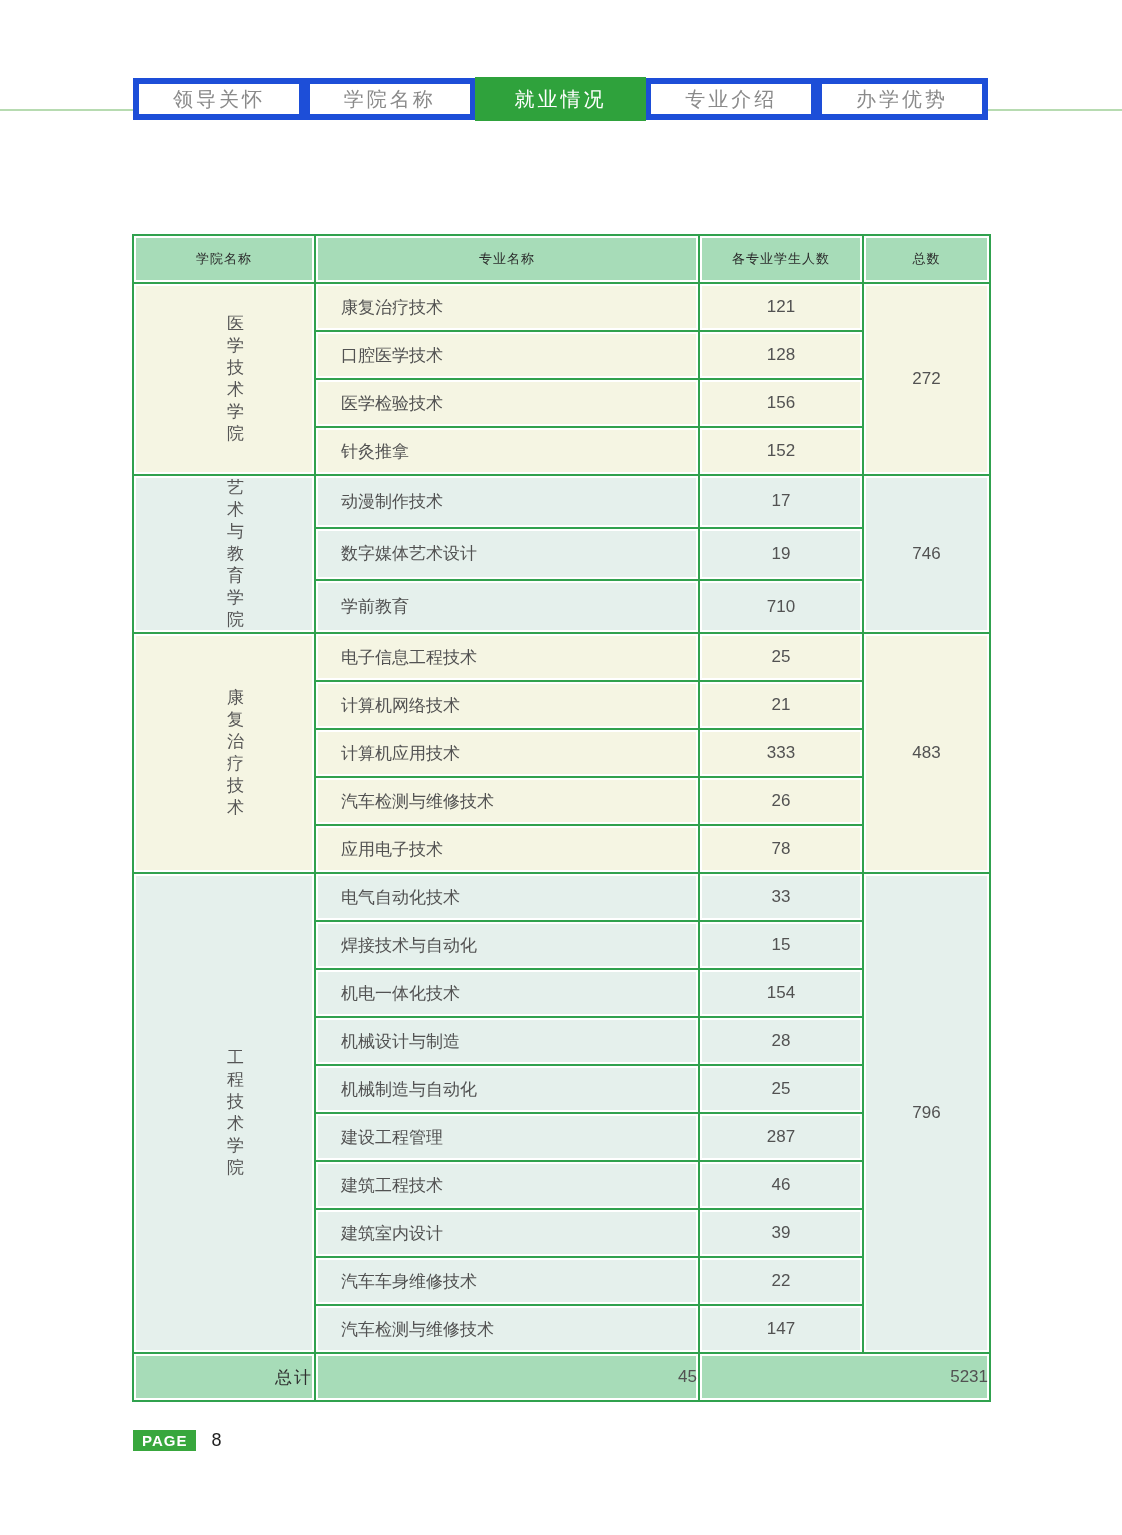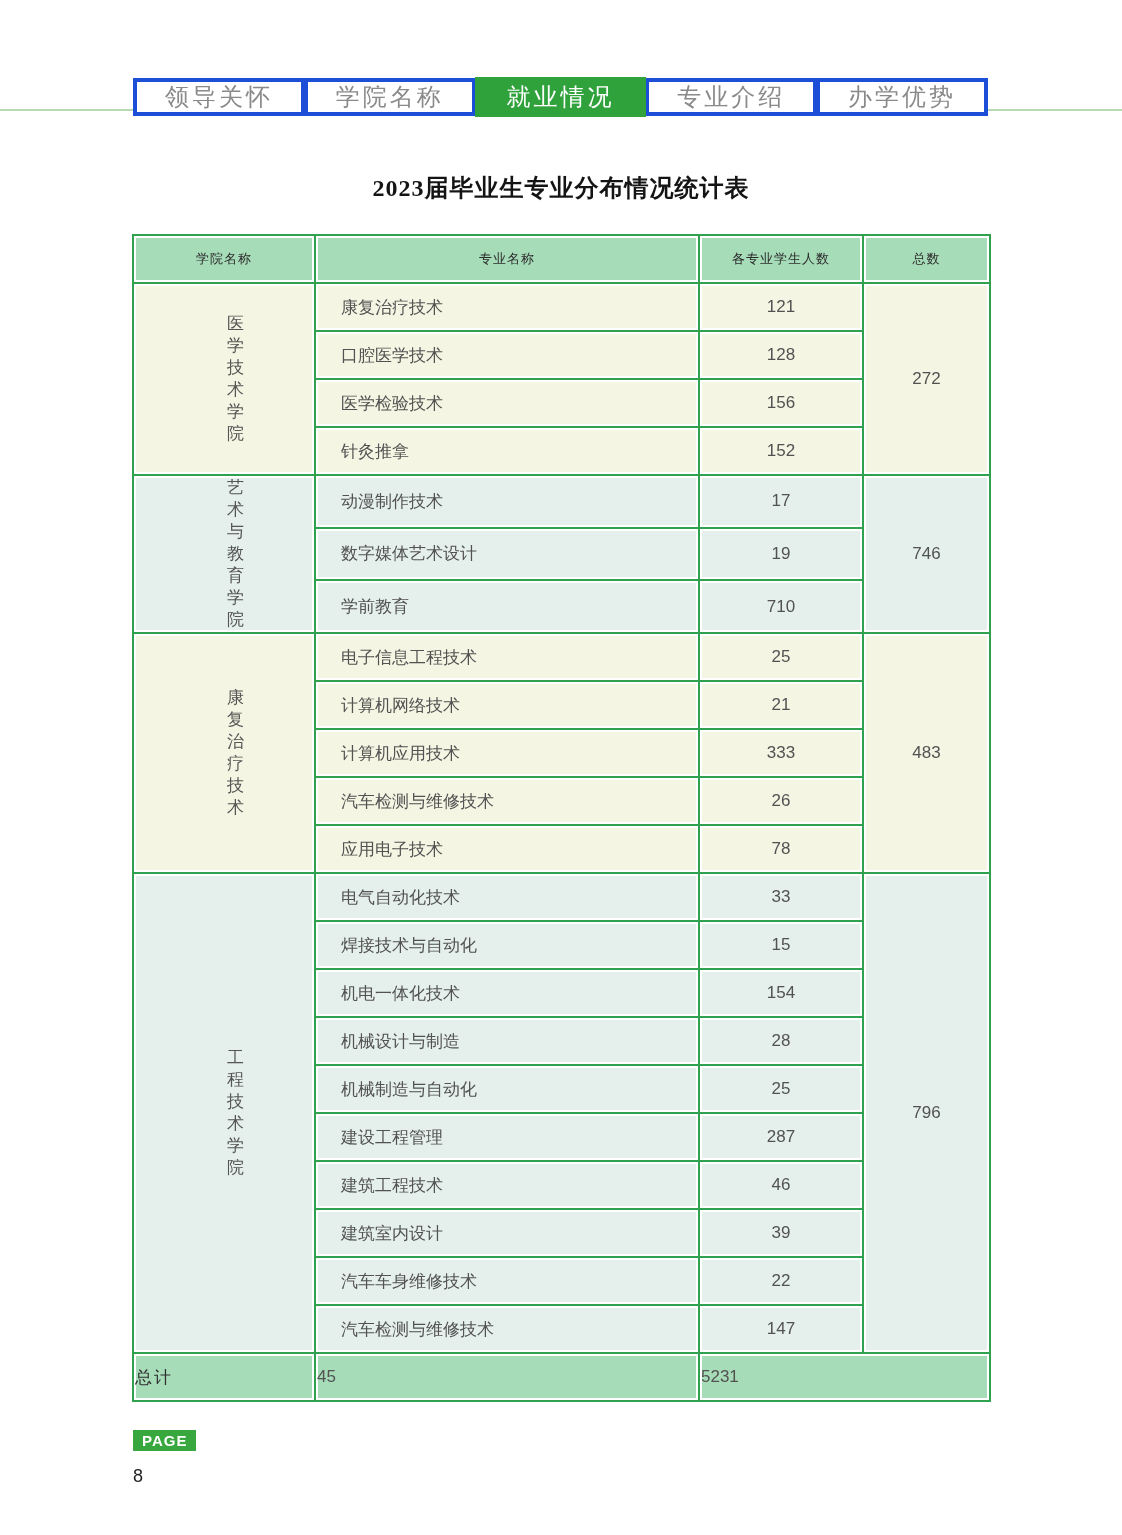--- a/index.html
+++ b/index.html
@@ -10,24 +10,24 @@
   
   .tab-line {
     position:absolute; left:0; top:109px; width:1122px; height:2px;
     background:#b7dbb1;
   }
   .tab-bar {
     position:absolute; left:133px; top:78px; width:855px; height:36px;
     display:flex; align-items:flex-start;
   }
   .tab {
-    flex:1 1 0; height:30px; border:4px solid #1d4ed8; margin-left:-1px;
+    flex:1 1 0; height:30px; border:6px solid #1d4ed8; margin-left:-1px;
     display:flex; align-items:center; justify-content:center;
     font-family:"Liberation Serif","DejaVu Serif",serif;
-    font-size:24px; letter-spacing:3px; color:#8a8a8a; background:#ffffff;
+    font-size:20px; letter-spacing:3px; color:#8a8a8a; background:#ffffff;
     box-sizing:content-box;
   }
   .tab:first-child { margin-left:0; }
   .tab.active {
     background:#2fa23c; border-color:#2fa23c; color:#ffffff; font-weight:normal;
     height:32px; margin-top:-1px; position:relative; z-index:2;
   }
   
   .title {
     position:absolute; left:0; top:172px; width:1122px; margin:0;
@@ -57,28 +57,28 @@
   .cell-count { text-align:center; font-size:16px; color:#3e3e3e; }
   .cell-total { text-align:center; font-size:16px; color:#3e3e3e; vertical-align:middle; }
   .cell-college { text-align:center; vertical-align:middle;padding-left:24px; }
   .vname {
     display:inline-block; width:1.25em; word-break:break-all;
     line-height:22px; font-size:17px; text-align:center; color:#555555;
   }
   .tint-cream { background:#f5f5e3; }
   .tint-teal  { background:#e5f0ec; }
   .sum-row td {
-    background:#a7dcb8; height:44px; text-align:left;
+    background:#a7dcb8; height:44px; text-align:right;
     font-size:16px; color:#333333;
   }
   .sum-row td.sum-label { font-size:17px; letter-spacing:2px; color:#2e2e2e; }
   
   .page-footer {
     position:absolute; left:133px; top:1430px; display:flex;
-    align-items:flex-start; gap:15px;flex-direction:column;
+    align-items:flex-end; gap:15px;
   }
   .page-badge {
     background:#38a73d; color:#ffffff; font-weight:bold; font-size:15px;
     padding:2px 9px; letter-spacing:1px;
   }
   .page-num { font-size:18px; color:#1f1f1f; }
 </style>
 </head>
 <body>
 
@@ -86,21 +86,20 @@
 
   <div class="tab-line"></div>
   <nav class="tab-bar" id="tab-bar">
       <div class="tab">领导关怀</div>
       <div class="tab">学院名称</div>
       <div class="tab active">就业情况</div>
       <div class="tab">专业介绍</div>
       <div class="tab">办学优势</div>
     </nav>
 
-  <h1 class="title">2023届毕业生专业分布情况统计表</h1>
 
   <table class="stats">
     <colgroup>
       <col class="c1">
         <col class="c2">
         <col class="c3">
         <col class="c4">
     </colgroup>
     <thead>
       <tr id="header-row">

